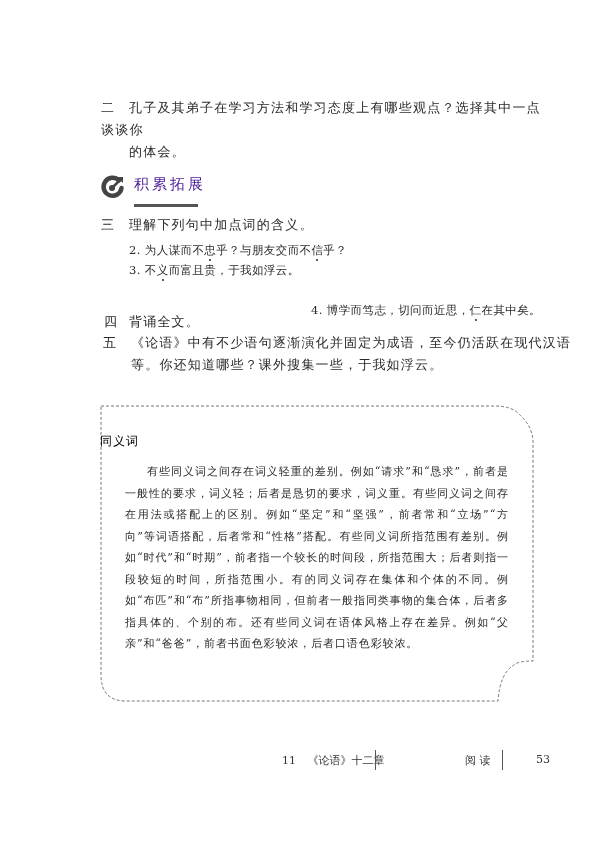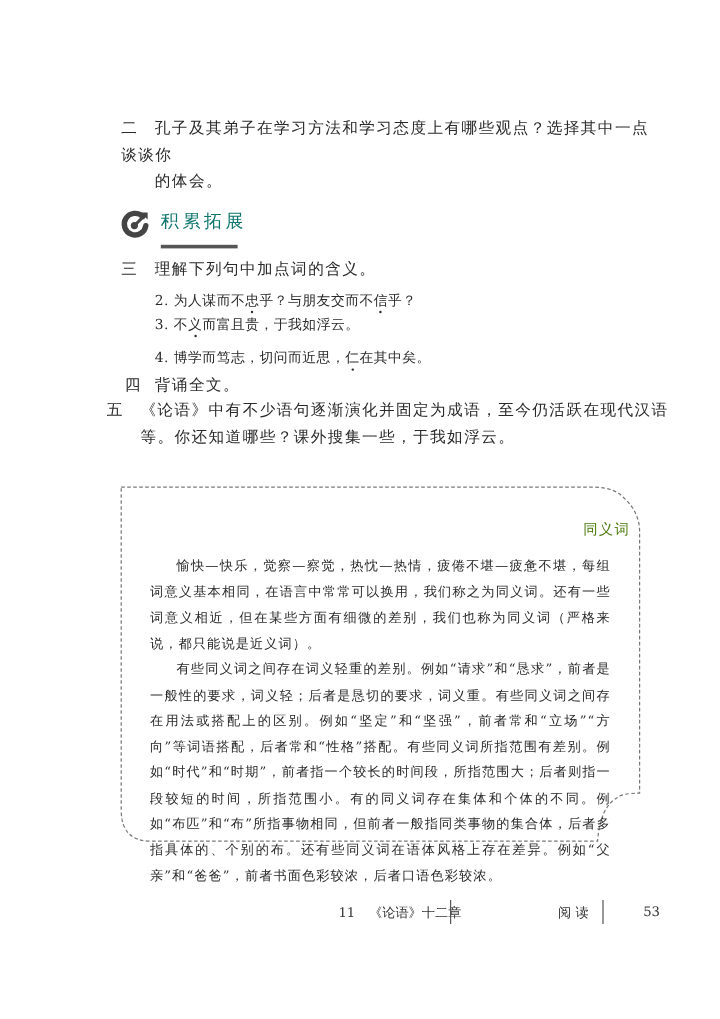--- a/index.html
+++ b/index.html
@@ -9,23 +9,23 @@
   }
   .abs { position: absolute; }
   .q { font-size: 13px; line-height: 22px; letter-spacing: 1.2px; }
   .num { width: 20px; display: inline-block; }
   .sub { font-size: 11.5px; line-height: 20px; letter-spacing: 0.4px; }
   .dot { position: relative; }
   .dot::after {
     content: ""; position: absolute; left: 50%; bottom: -4px; width: 2px; height: 2px;
     margin-left: -1px; background: #2a2a2a; border-radius: 50%;
   }
-  .section-title { font-size: 15px; color: #0f766e; letter-spacing: 3px; }
+  .section-title { font-size: 15px; color: #4c1d95; letter-spacing: 3px; }
   .section-bar { height: 3px; background: #555; }
-  .box-title { font-size: 12px; color: #4d7c0f; letter-spacing: 1px; text-align: right; font-family: Liberation Mono, monospace; }
+  .box-title { font-size: 12px; color: #000000; letter-spacing: 1px; text-align: left; font-family: Liberation Mono, monospace; }
   .para { font-size: 11px; line-height: 21.5px; letter-spacing: 0.9px; text-indent: 2em; margin: 0; text-align: justify; }
   .footer { font-size: 11px; color: #333; text-align: center; }
   .vsep { width: 1px; background: #555; }
 </style>
 </head>
 <body>
 
 <div class="abs q" style="left:101px; top:97px; width:440px;">
   <div><span class="num">二</span><span style="margin-left:8px;">孔子及其弟子在学习方法和学习态度上有哪些观点？选择其中一点谈谈你</span></div>
   <div style="padding-left:28px;">的体会。</div>
@@ -47,42 +47,41 @@
 <div class="abs" style="left:101px; top:214px; width:440px;">
   <div class="q"><span class="num">三</span><span style="margin-left:8px;">理解下列句中加点词的含义。</span></div>
   <div class="sub" style="padding-left:28px; margin-top:4px;">
     <span>2.</span>
     <span>为人谋而不</span><span class="dot">忠</span><span>乎？与朋友交而不</span><span class="dot">信</span><span>乎？</span>
   </div>
   <div class="sub" style="padding-left:28px; margin-top:0;">
     <span>3.</span>
     <span>不</span><span class="dot">义</span><span>而富且贵，于我如浮云。</span>
   </div>
-  <div class="sub" style="padding-left:28px; margin-top:8px;">
+  <div class="sub" style="padding-left:28px; margin-top:20px;text-align:right;">
     <span>4.</span>
     <span>博学而笃志，切问而近思，</span><span class="dot">仁</span><span>在其中矣。</span>
   </div>
 </div>
 
 <div class="abs q" style="left:101px; top:311px;text-align:center;">
   <span class="num">四</span><span style="margin-left:8px;">背诵全文。</span>
 </div>
 
-<div class="abs q" style="left:89px; top:332px; width:445px;">
+<div class="abs q" style="left:103px; top:332px; width:445px;">
   <div style="white-space:nowrap;"><span class="num">五</span><span style="margin-left:8px;">《论语》中有不少语句逐渐演化并固定为成语，至今仍活跃在现代汉语</span></div>
   <div style="padding-left:28px;">等。你还知道哪些？课外搜集一些，于我如浮云。</div>
 </div>
 
 <div class="abs" style="left:100px; top:405px; width:441px; height:302px;">
   <svg class="abs" style="left:0; top:0;" width="441" height="302" viewBox="0 0 441 302">
     <path d="M1 1 L395 1 Q412 1 420 10 Q433 22 433 38 L433 256 Q418 256 414 260 Q400 268 398 296 L26 296 Q1 296 1 270 Z" fill="none" stroke="#777" stroke-width="1" stroke-dasharray="3,2"></path>
   </svg>
   <div class="abs box-title" style="left:0; top:28px; width:425px;">同义词</div>
   <div class="abs" style="left:25px; top:56px; width:384px;">
-    <p class="para">愉快—快乐，觉察—察觉，热忱—热情，疲倦不堪—疲惫不堪，每组词意义基本相同，在语言中常常可以换用，我们称之为同义词。还有一些词意义相近，但在某些方面有细微的差别，我们也称为同义词（严格来说，都只能说是近义词）。</p>
     <p class="para">有些同义词之间存在词义轻重的差别。例如“请求”和“恳求”，前者是一般性的要求，词义轻；后者是恳切的要求，词义重。有些同义词之间存在用法或搭配上的区别。例如“坚定”和“坚强”，前者常和“立场”“方向”等词语搭配，后者常和“性格”搭配。有些同义词所指范围有差别。例如“时代”和“时期”，前者指一个较长的时间段，所指范围大；后者则指一段较短的时间，所指范围小。有的同义词存在集体和个体的不同。例如“布匹”和“布”所指事物相同，但前者一般指同类事物的集合体，后者多指具体的、个别的布。还有些同义词在语体风格上存在差异。例如“父亲”和“爸爸”，前者书面色彩较浓，后者口语色彩较浓。</p>
   </div>
 </div>
 
 <div class="abs footer" style="left:282px; top:753px; white-space:nowrap;">
   <span>11</span>
   <span style="margin-left:8px;">《论语》十二章</span>
 </div>
 <div class="abs vsep" style="left:375px; top:750px; height:20px;"></div>
 <div class="abs footer" style="left:465px; top:753px; white-space:nowrap;">阅 读</div>

